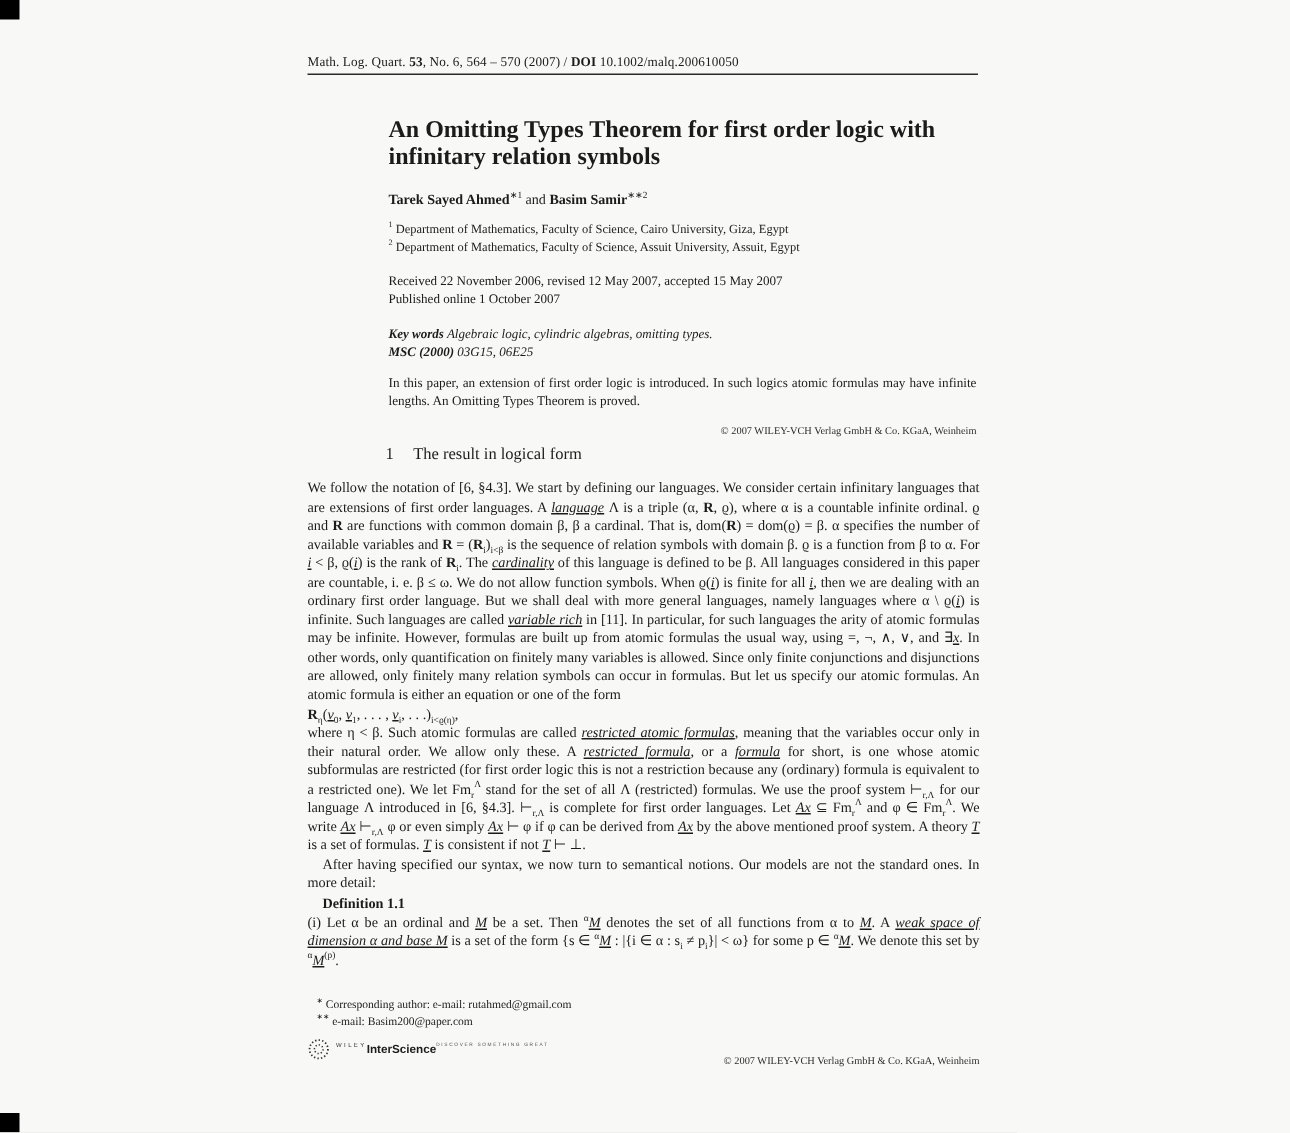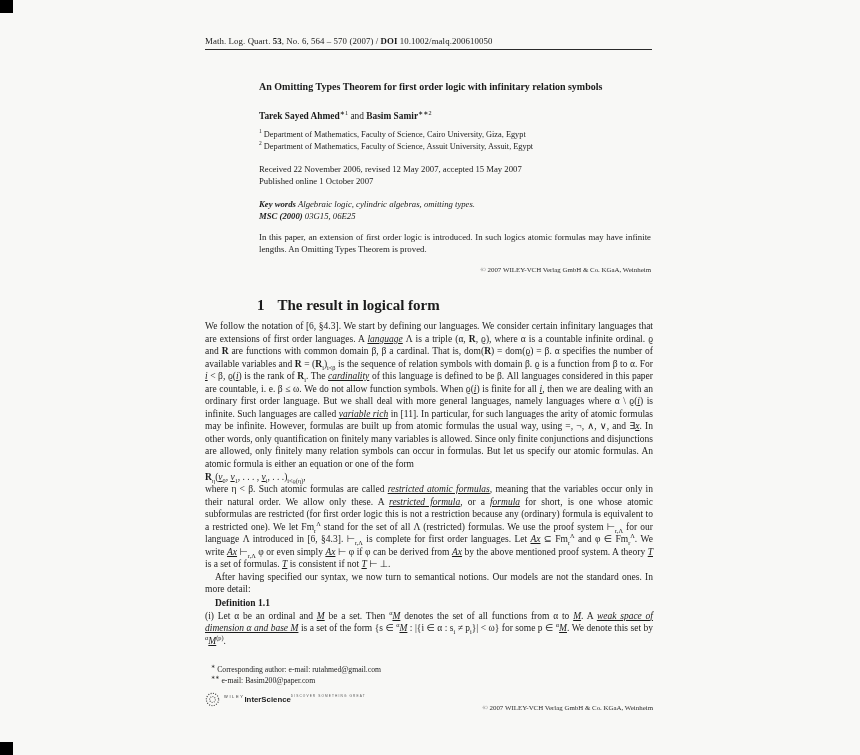--- a/index.html
+++ b/index.html
@@ -8,30 +8,30 @@
     font-family:"Liberation Serif", serif;color:#1b1b1b;overflow:hidden;
   }
   .corner{position:absolute;background:#000;width:13px;height:13px;}
   .corner.tl{top:0;left:0;}
   .corner.bl{bottom:0;left:0;}
 
   .header-line{position:absolute;left:205px;top:36px;width:447px;font-size:8.8px;letter-spacing:.1px;}
   .header-rule{position:absolute;left:205px;top:49px;width:447px;border-top:1.6px solid #2a2a2a;}
 
   .front{position:absolute;left:259px;top:78px;width:392px;}
-  .title{font-size:10px;font-weight:bold;line-height:18px;margin:0 0 15px 0;}
+  .title{font-size:16px;font-weight:bold;line-height:18px;margin:0 0 15px 0;}
   .authors{font-size:9.4px;margin:0 0 8px 0;}
   .affil{font-size:8.3px;line-height:11.5px;}
   .dates{font-size:8.7px;line-height:11.6px;margin-top:12px;}
   .kwline{font-size:8.7px;line-height:11.6px;font-style:italic;}
   .kwblock{margin-top:12px;}
   .abstract{font-size:8.8px;line-height:11.4px;margin-top:10px;text-align:justify;}
   .front-copy{font-size:6.9px;text-align:right;margin-top:11px;color:#2c2c2c;}
 
-  .section-heading{position:absolute;left:257px;top:297px;font-size:15px;font-weight:bold;}
+  .section-heading{position:absolute;left:257px;top:297px;font-size:11px;font-weight:normal;}
   .section-heading .num{margin-right:13px;}
 
   .bodytext{position:absolute;left:205px;top:320px;width:448px;font-size:9.5px;line-height:12.55px;}
   .bodytext p{margin:0;text-align:justify;}
   .bodytext p.indent{text-indent:10px;}
   .formula{margin:3px 0 3px 53px;text-align:left !important;}
   .defhead{font-weight:bold;margin-left:10px !important;margin-top:1px !important;}
 
   .b{font-weight:bold;}
   .i{font-style:italic;text-decoration:underline;}

